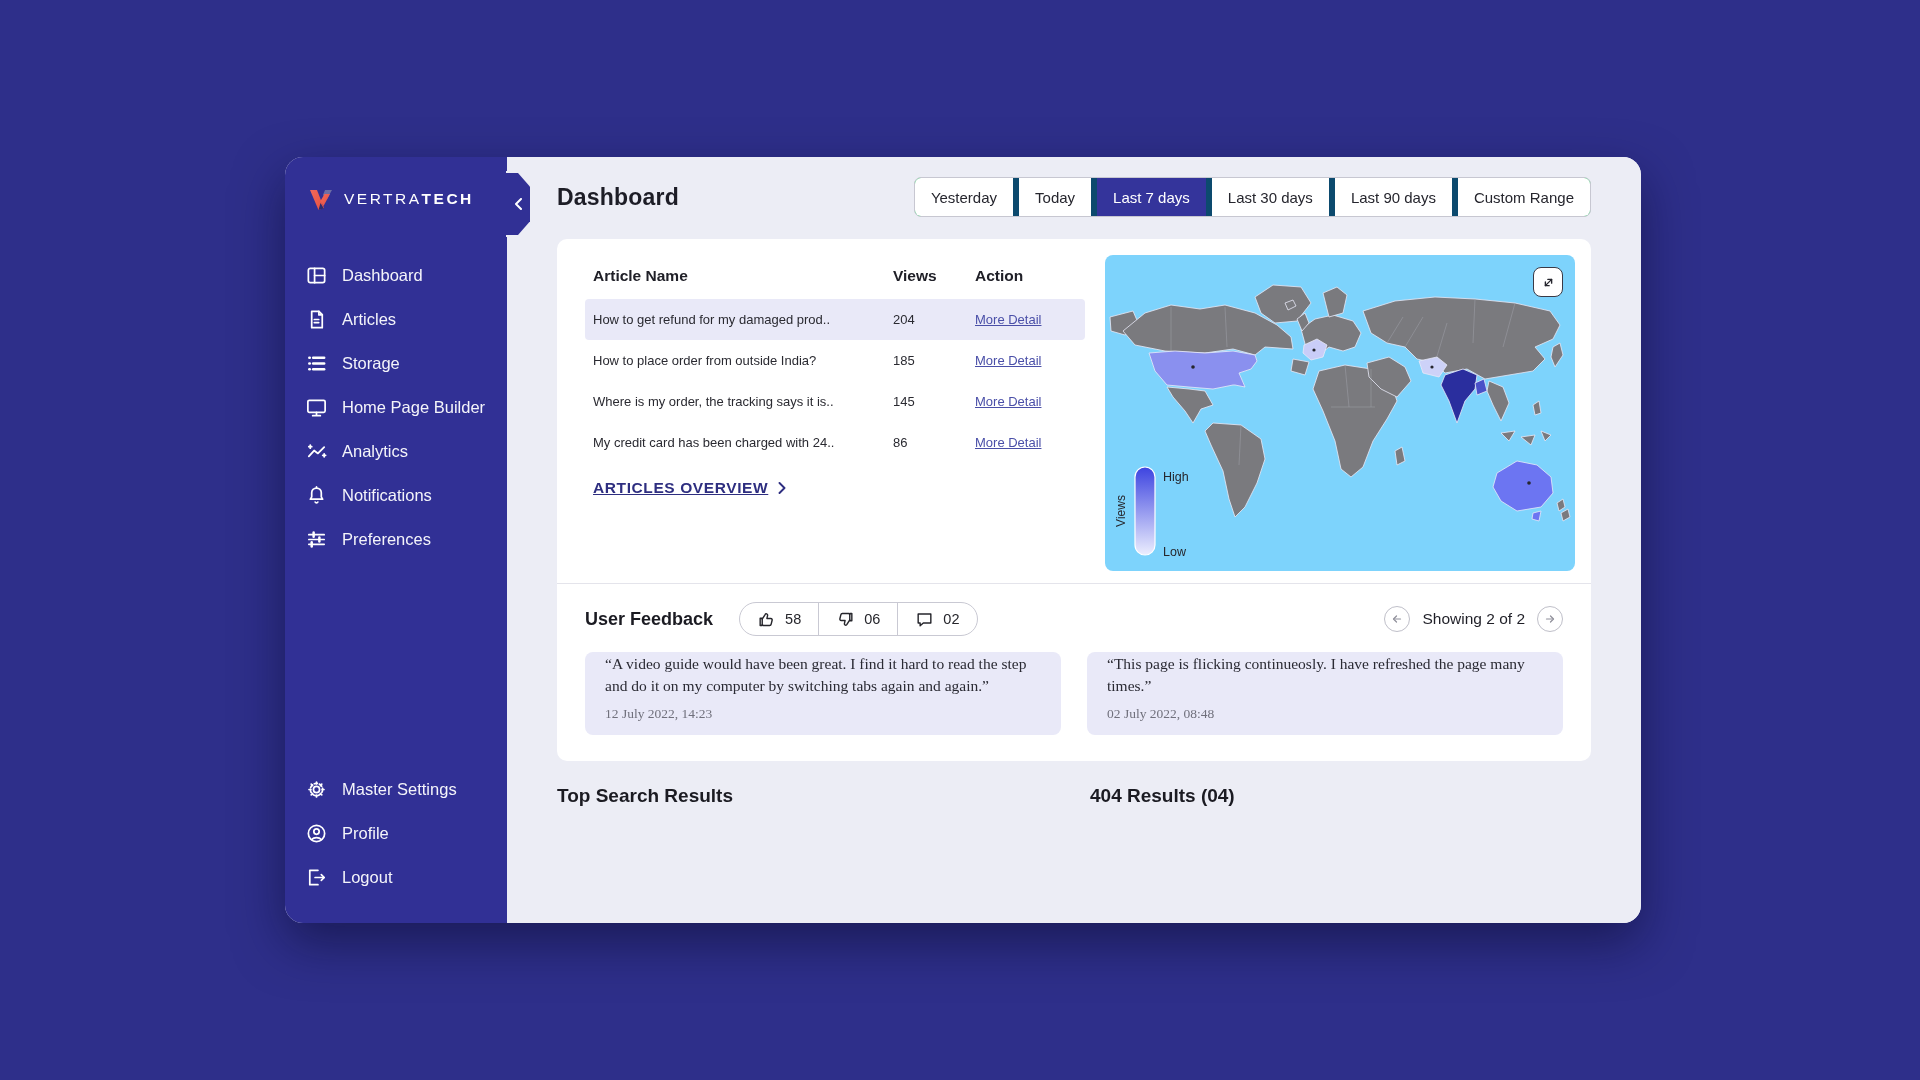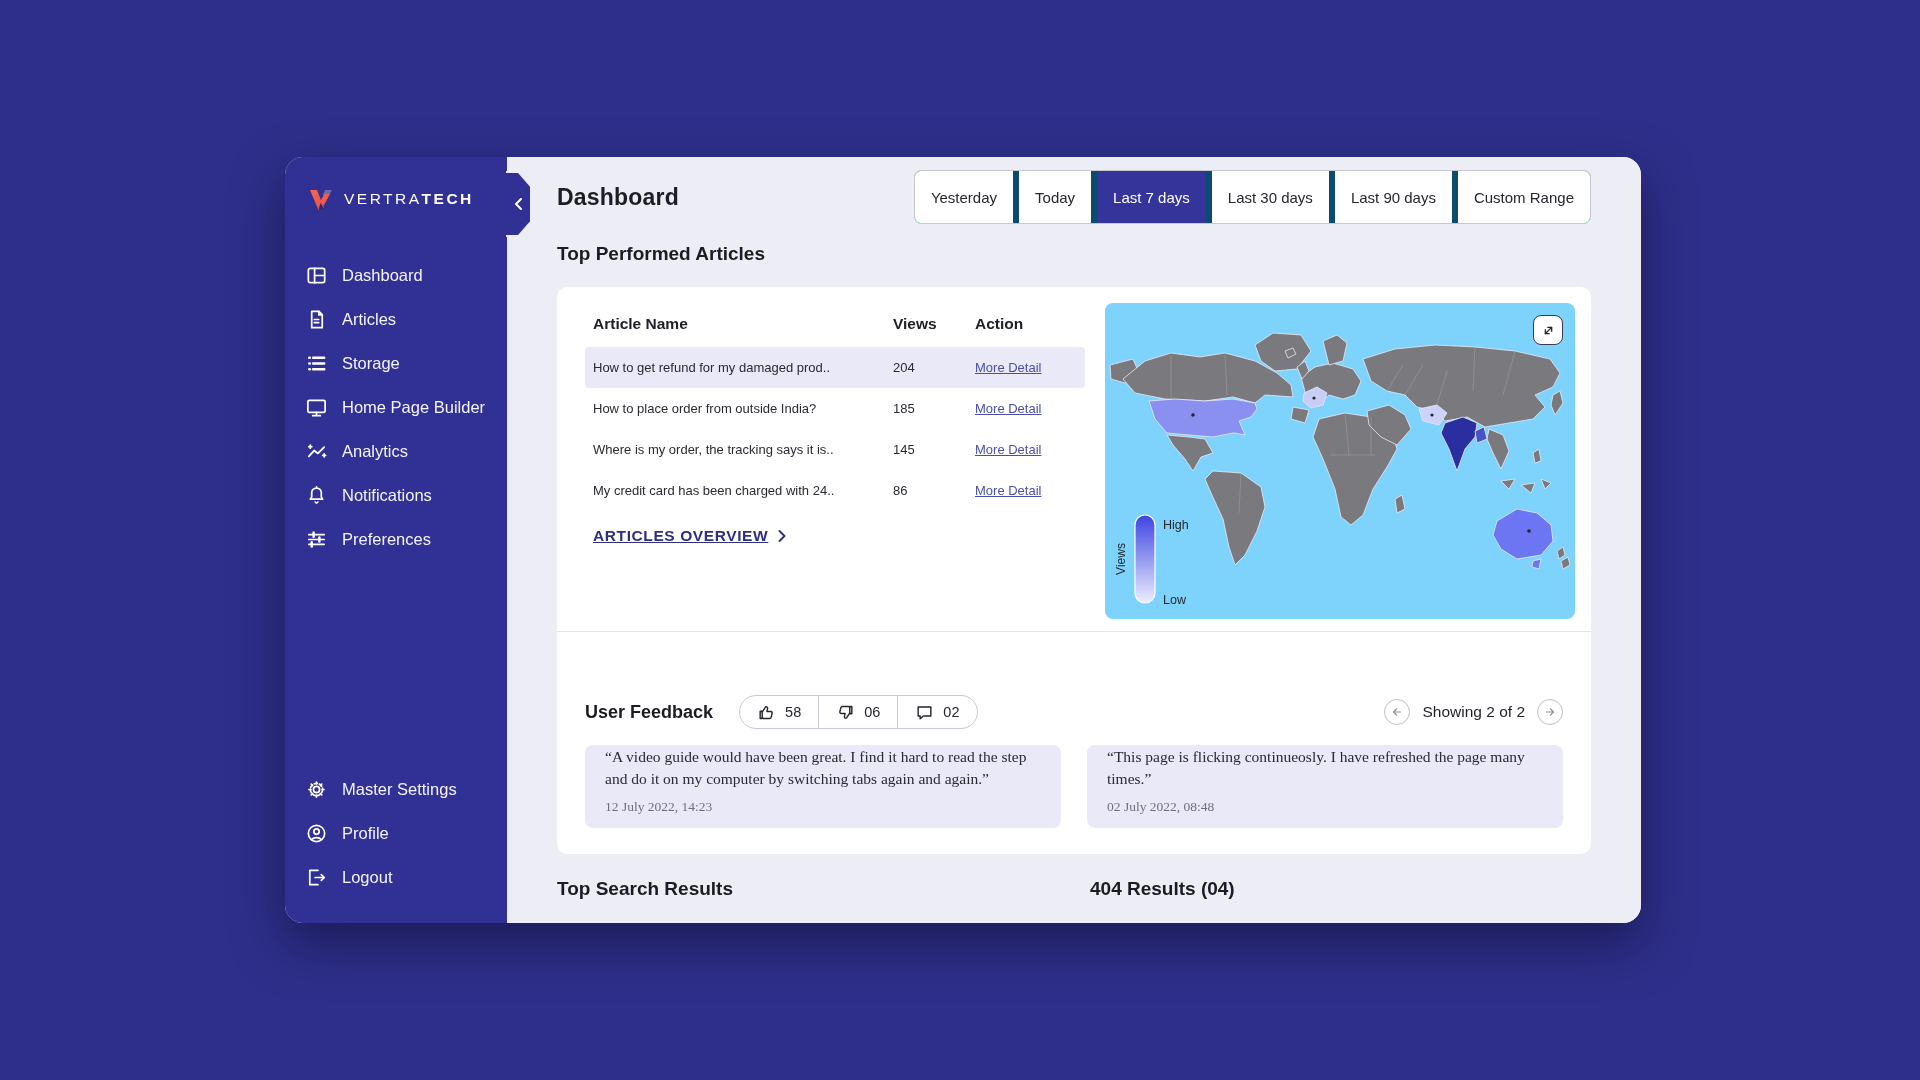--- a/index.html
+++ b/index.html
@@ -49,21 +49,21 @@
   .collapse-tab {
     position:absolute; inset:2px 3px 2px 0;
     background:#313095;
     clip-path:polygon(0 0,50% 0,100% 22%,100% 78%,50% 100%,0 100%);
     display:flex; align-items:center; justify-content:center;
     color:#fff; cursor:pointer;
   }
   .content-header { display:flex; align-items:center; justify-content:space-between; margin-top:20px; height:40px; }
   .page-title { font-size:23px; font-weight:700; color:#1D1D26; letter-spacing:.2px; }
   .range-tabs {
-    display:flex; height:54px;
+    display:flex; height:40px;
     border:1px solid #C7C7D1; border-radius:7px;
     background:#22c55e; overflow:hidden;
   }
   .range-tab {
     display:flex; align-items:center; padding:0 16px;
     font-size:15px; color:#26262E; background:#fff;
     border-left:6px solid #0c4a6e; cursor:pointer; white-space:nowrap;
   }
   .range-tab:first-child { border-left:none; }
   .range-tab.selected { background:#34349B; color:#fff; }
@@ -98,21 +98,21 @@
   .map-panel > svg.world { position:absolute; inset:0; }
   .expand-btn {
     position:absolute; top:12px; right:12px;
     width:30px; height:30px;
     background:#fff; border:1.5px solid #3A3A46; border-radius:8px;
     display:flex; align-items:center; justify-content:center; cursor:pointer;
   }
   .panel-divider { border-top:1px solid #E4E4EB; }
   
   .feedback-section { padding:18px 28px 26px; }
-  .feedback-head { display:flex; align-items:center;margin-top:45px; }
+  .feedback-head { display:flex; align-items:center; }
   .fb-title { font-size:18px; font-weight:700; color:#1B1B22; }
   .fb-pill {
     margin-left:26px; display:flex; align-items:stretch;
     border:1px solid #C9C9D3; border-radius:18px; height:34px; overflow:hidden; background:#fff;
   }
   .fb-seg { display:flex; align-items:center; gap:9px; padding:0 17px; border-left:1px solid #C9C9D3; cursor:pointer; }
   .fb-seg:first-child { border-left:none; }
   .fb-count { font-size:14.5px; color:#26262C; }
   .fb-pager { margin-left:auto; display:flex; align-items:center; gap:12px; }
   .pager-btn {
@@ -261,21 +261,20 @@
       <div class="range-tabs">
         <div class="range-tab">Yesterday</div>
         <div class="range-tab">Today</div>
         <div class="range-tab selected">Last 7 days</div>
         <div class="range-tab">Last 30 days</div>
         <div class="range-tab">Last 90 days</div>
         <div class="range-tab">Custom Range</div>
       </div>
     </div>
 
-    <div class="section-title">Top Performed Articles</div>
 
     <div class="main-panel">
       <div class="panel-top">
         <div class="articles-area">
           <table class="articles">
             <thead>
               <tr>
                 <th>Article Name</th>
                 <th class="col-views">Views</th>
                 <th class="col-action">Action</th>

